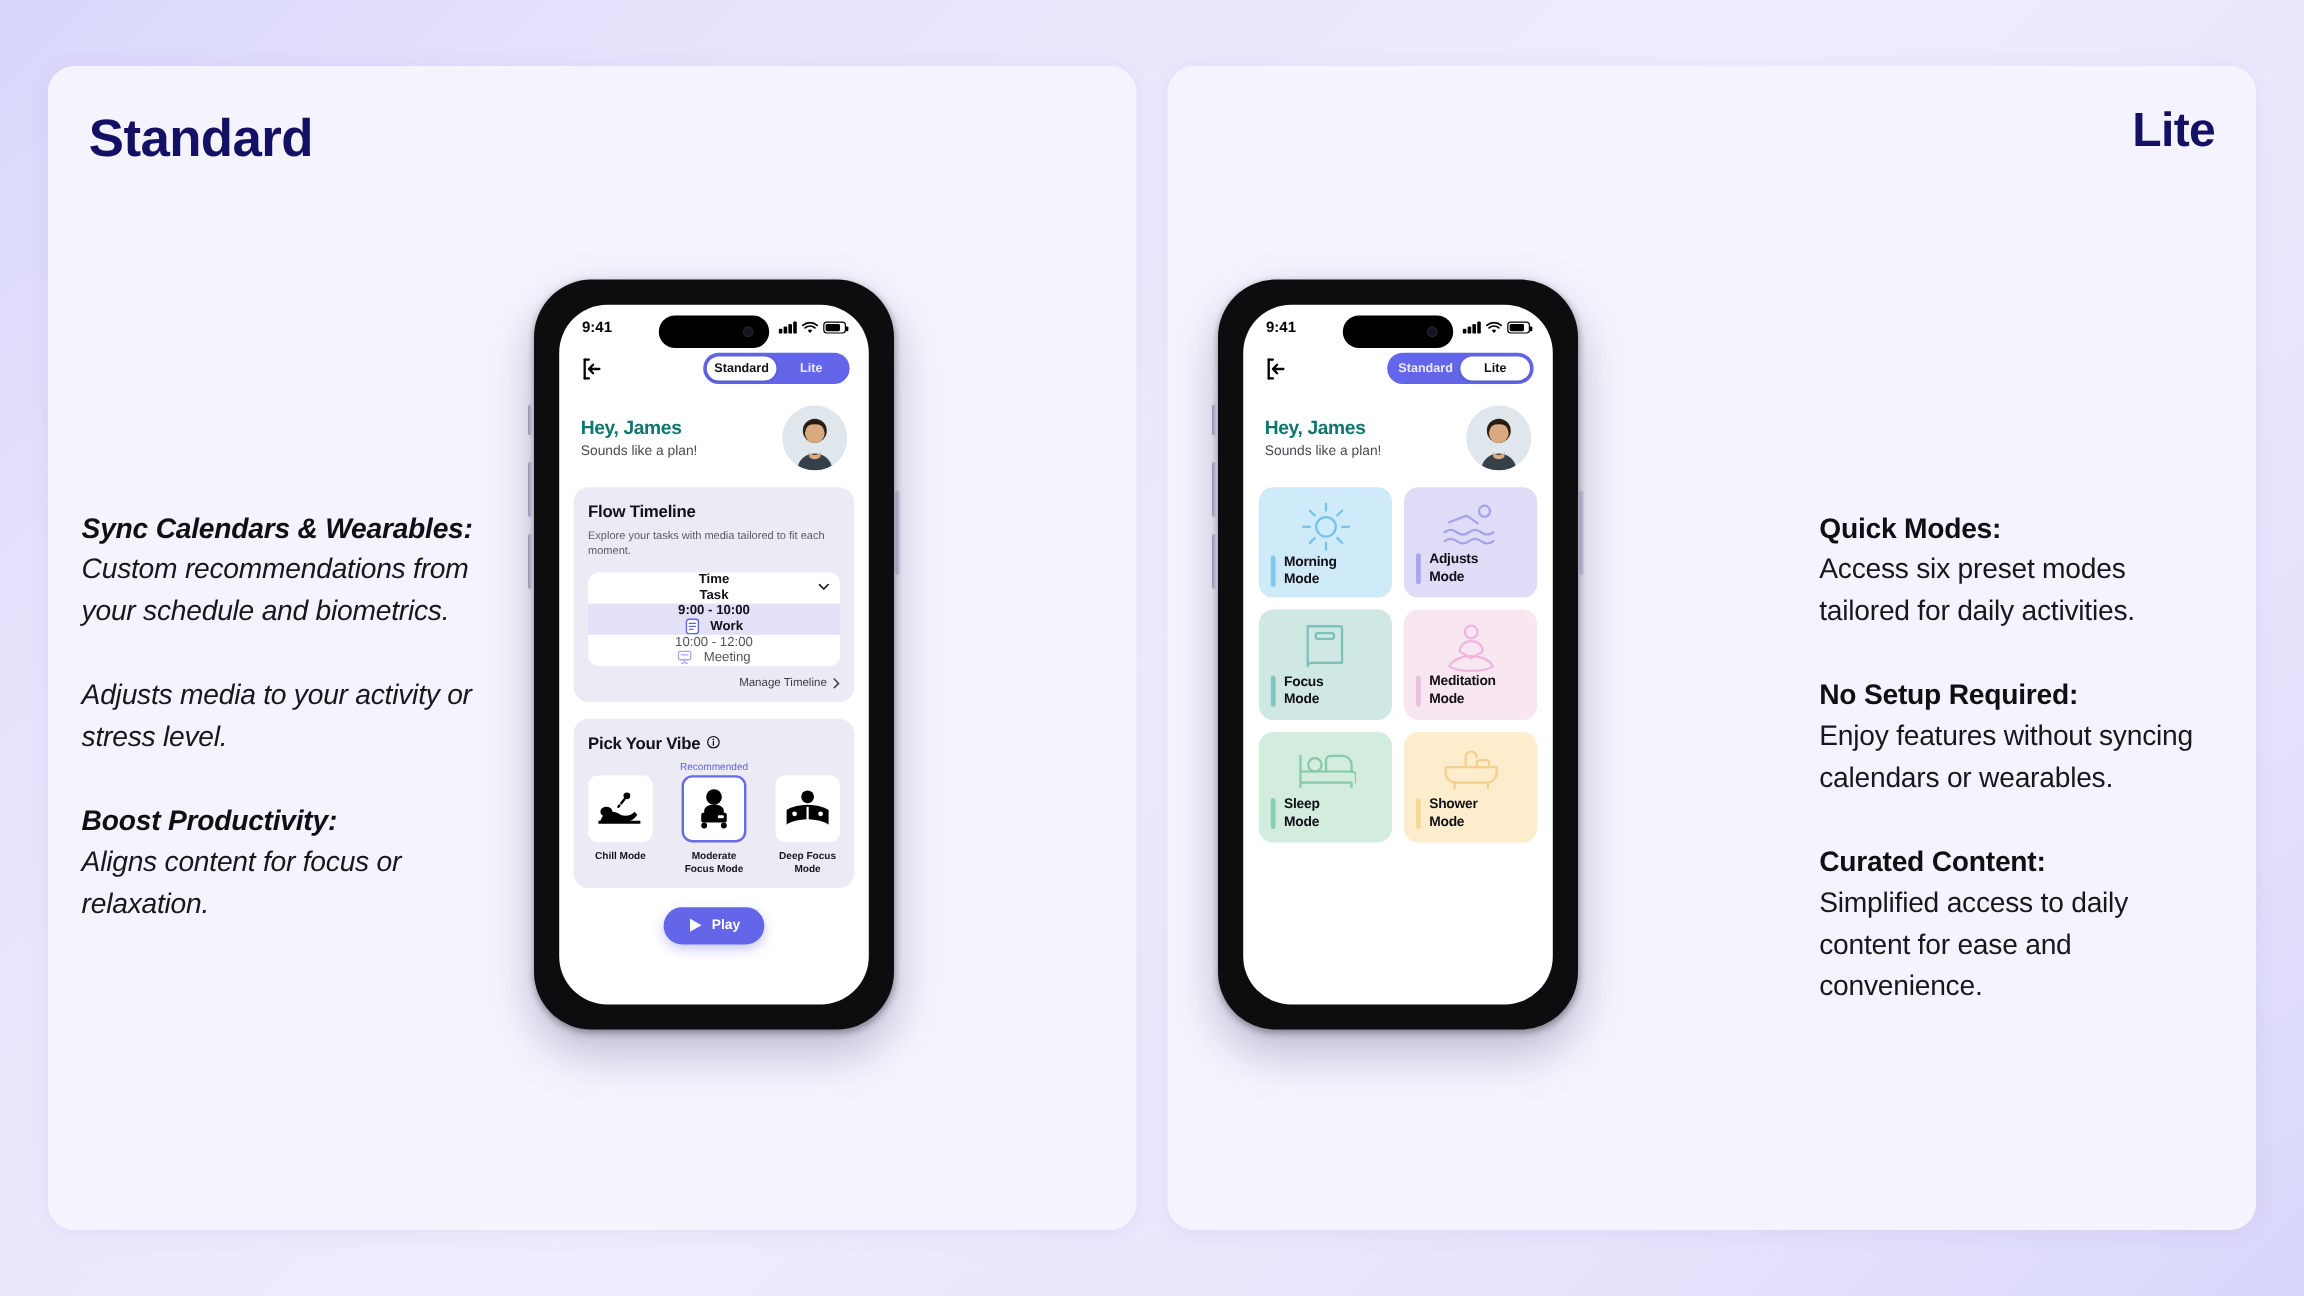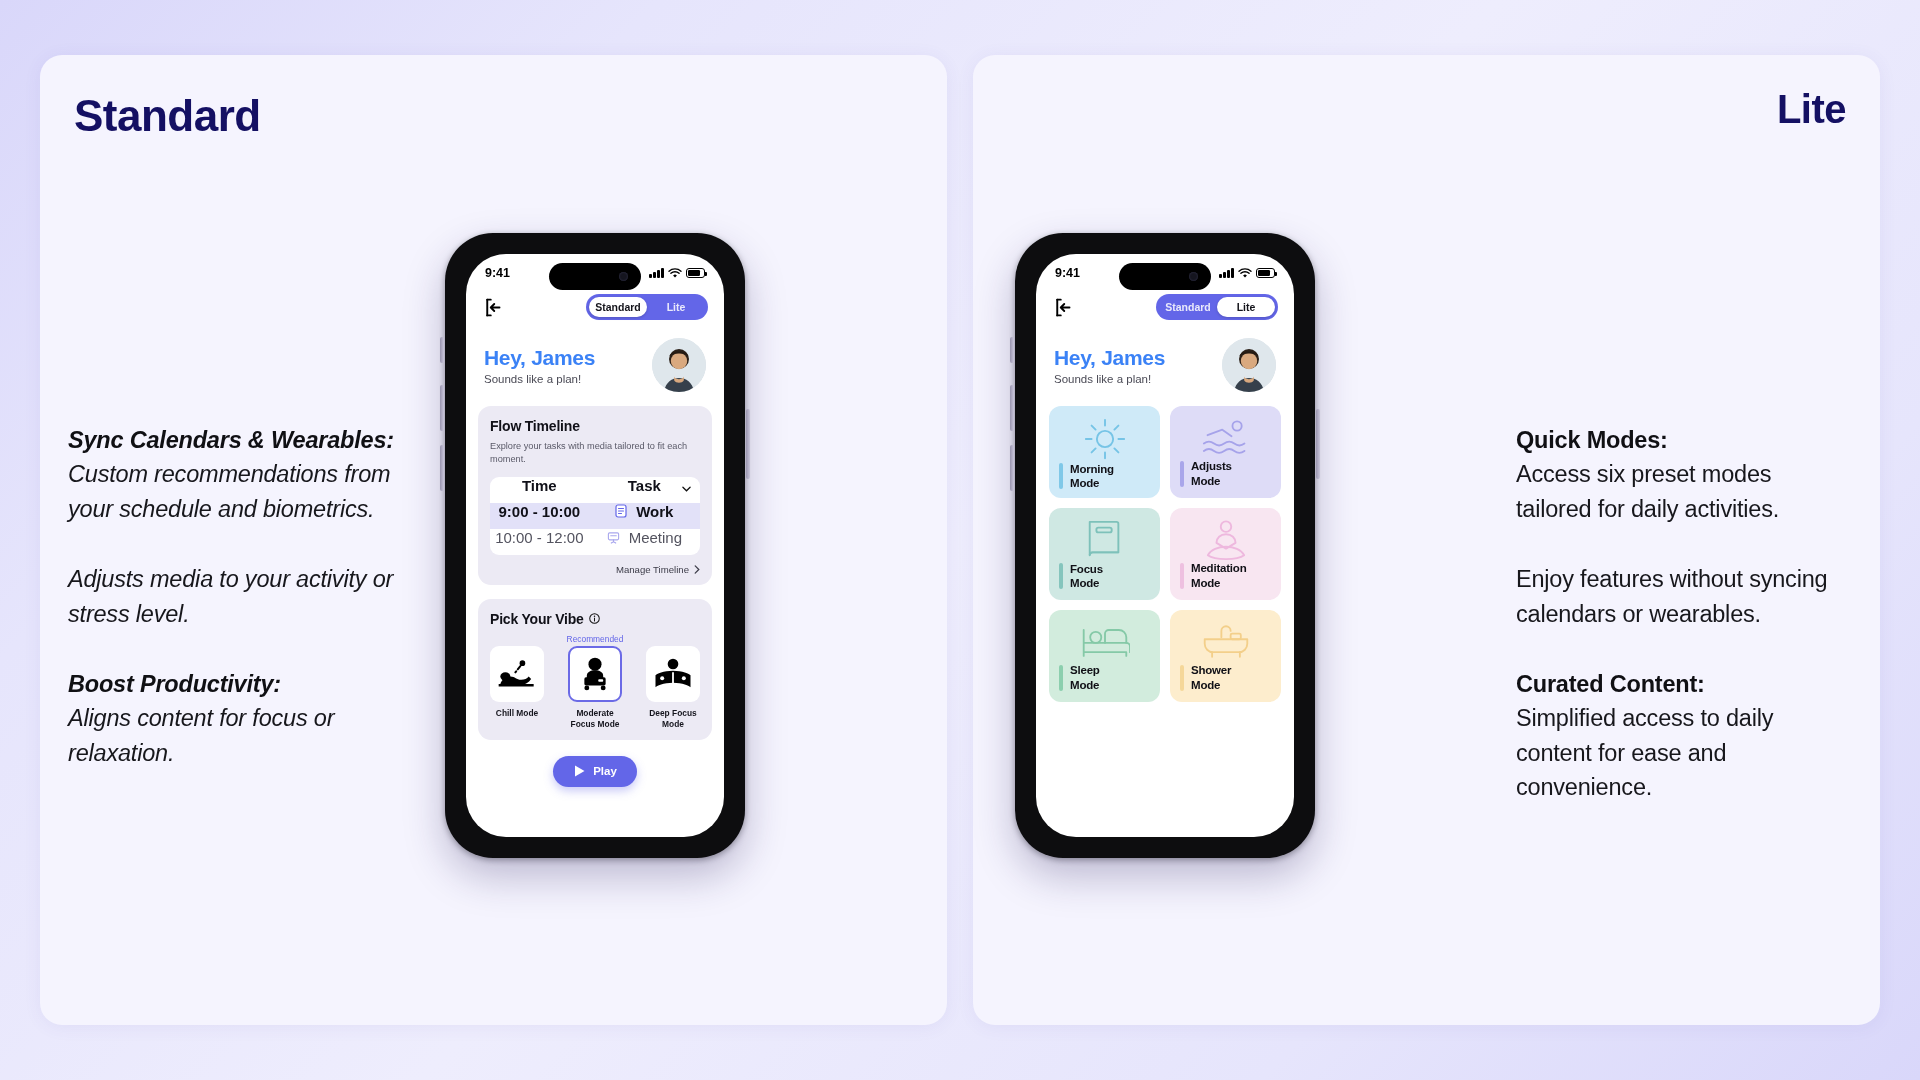--- a/index.html
+++ b/index.html
@@ -82,32 +82,32 @@
   .seg{
     display:flex; align-items:center; background:#6366e8; border-radius:20px;
     padding:3px; width:122px; height:26px; position:relative;
   }
   .seg span{ flex:1; text-align:center; font-size:10.5px; font-weight:700; line-height:20px; border-radius:16px;
     color:#e9e9fb; }
   .seg span.active{ background:#fff; color:#13131a; box-shadow:0 1px 3px rgba(0,0,0,.18);}
 
   
   .greet{ display:flex; align-items:center; justify-content:space-between; padding:18px 18px 0;}
-  .greet h2{ font-size:21px; font-weight:800; color:#3b82f6; letter-spacing:-.3px;}
+  .greet h2{ font-size:16px; font-weight:800; color:#0f766e; letter-spacing:-.3px;}
   .greet p{ font-size:11.5px; color:#4a4a55; margin-top:3px;}
   .avatar{ width:54px;height:54px;border-radius:50%; overflow:hidden; flex:none;
     background:linear-gradient(160deg,#e3e9ee,#cfd8e0);}
 
   
   .card{ margin:14px 12px 0; background:#eceaf4; border-radius:13px; padding:12px 12px 10px;}
   .card h4{ font-size:14px; font-weight:800; color:#111118; letter-spacing:-.2px;}
   .card .sub{ font-size:9.2px; color:#5a5a68; line-height:1.45; margin-top:6px;}
 
   .table{ background:#fff; border-radius:9px; margin-top:10px; overflow:hidden; }
-  .trow{ display:flex; align-items:flex-start; height:26px; font-size:15px; }
+  .trow{ display:flex; align-items:center; height:26px; font-size:11px;flex-direction:column; }
   .trow .c1{ flex:0 0 47%; text-align:center; }
   .trow .c2{ flex:1; display:flex; align-items:center; gap:9px; justify-content:center;}
   .trow.head{ font-weight:700; color:#101018; position:relative;}
   .trow.head .chev{ position:absolute; right:9px; top:9px; }
   .trow.sel{ background:#e2e1f8; font-weight:700; color:#101018;}
   .trow.norm{ color:#53535f;}
   .manage{ display:flex; align-items:center; justify-content:flex-end; gap:5px;
     font-size:9.6px; color:#3c3c48; margin-top:9px; }
 
   .vibe-head{ display:flex; align-items:center; gap:5px; }
@@ -325,20 +325,21 @@
 
   <div class="panel">
     <div class="panel-title right" style="color: rgb(20, 16, 99);">Lite</div>
 
     <div class="copy right">
       <div class="feat">
         <h3>Quick Modes:</h3>
         <p>Access six preset modes tailored for daily activities.</p>
       </div>
       <div class="feat">
+        <h3>No Setup Required:</h3>
         <p>Enjoy features without syncing calendars or wearables.</p>
       </div>
       <div class="feat">
         <h3>Curated Content:</h3>
         <p>Simplified access to daily content for ease and convenience.</p>
       </div>
     </div>
 
     <div class="phone-wrap" style="left:42px;">
       <div class="phone">

